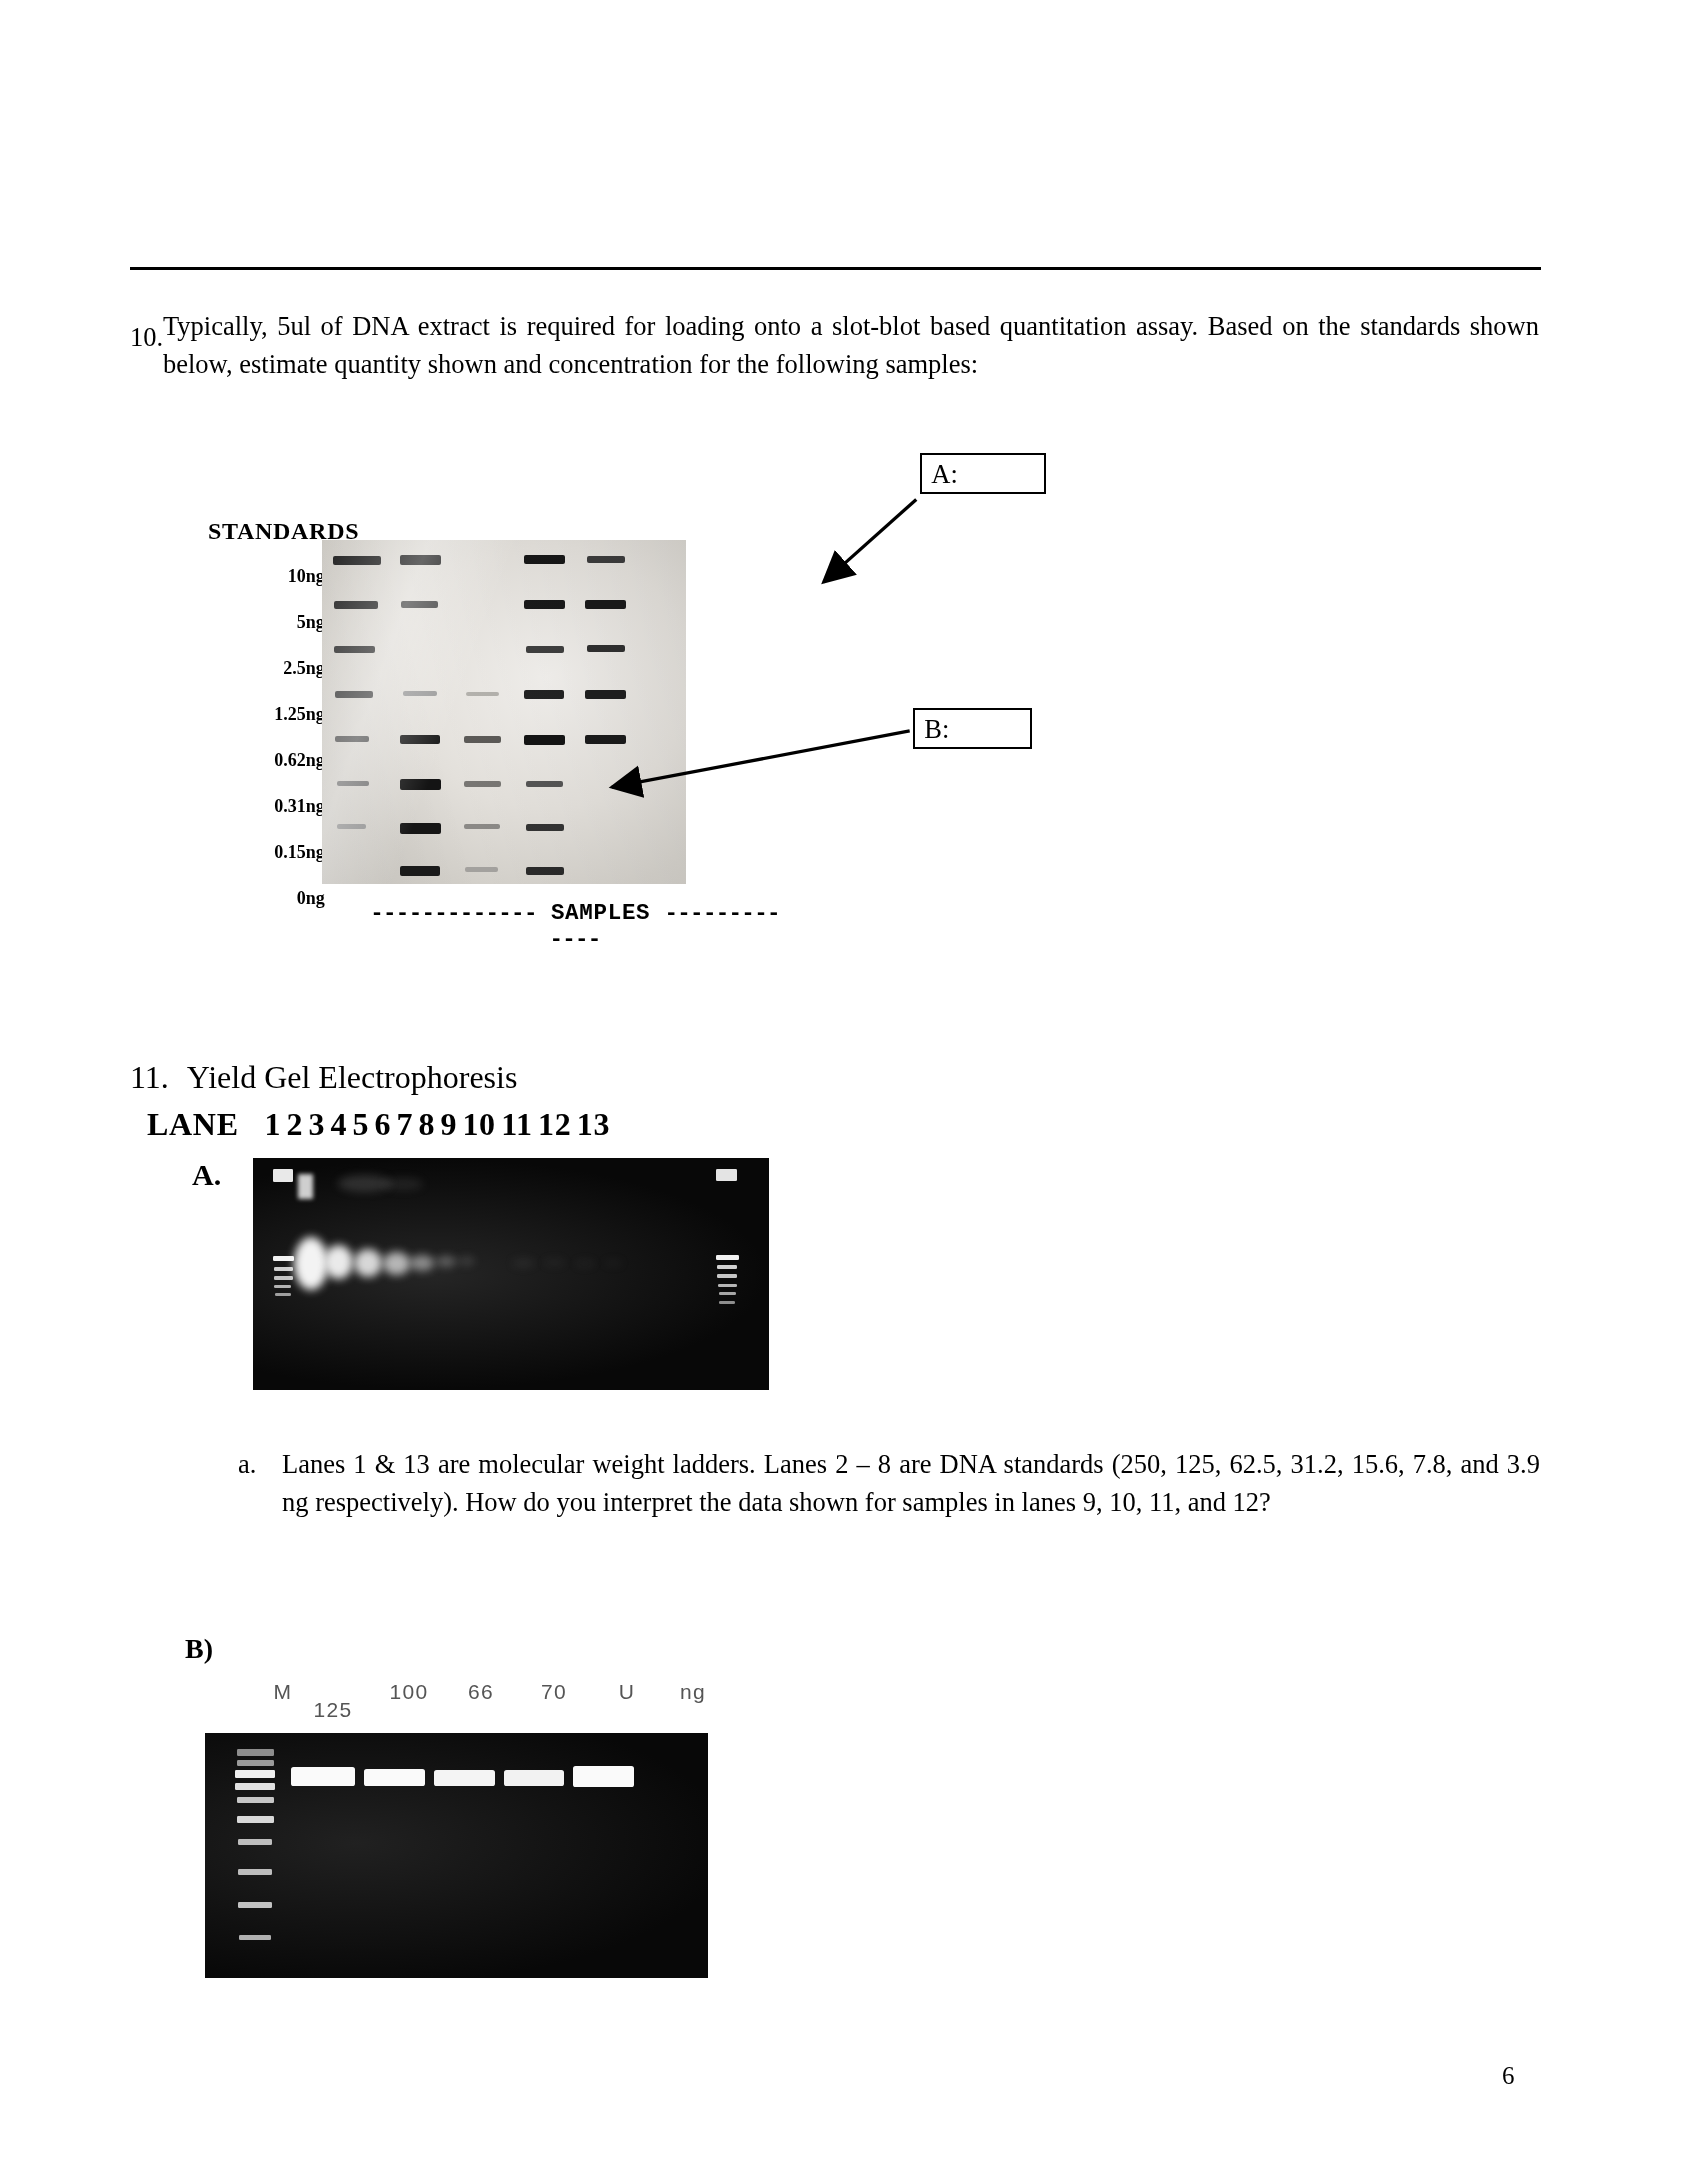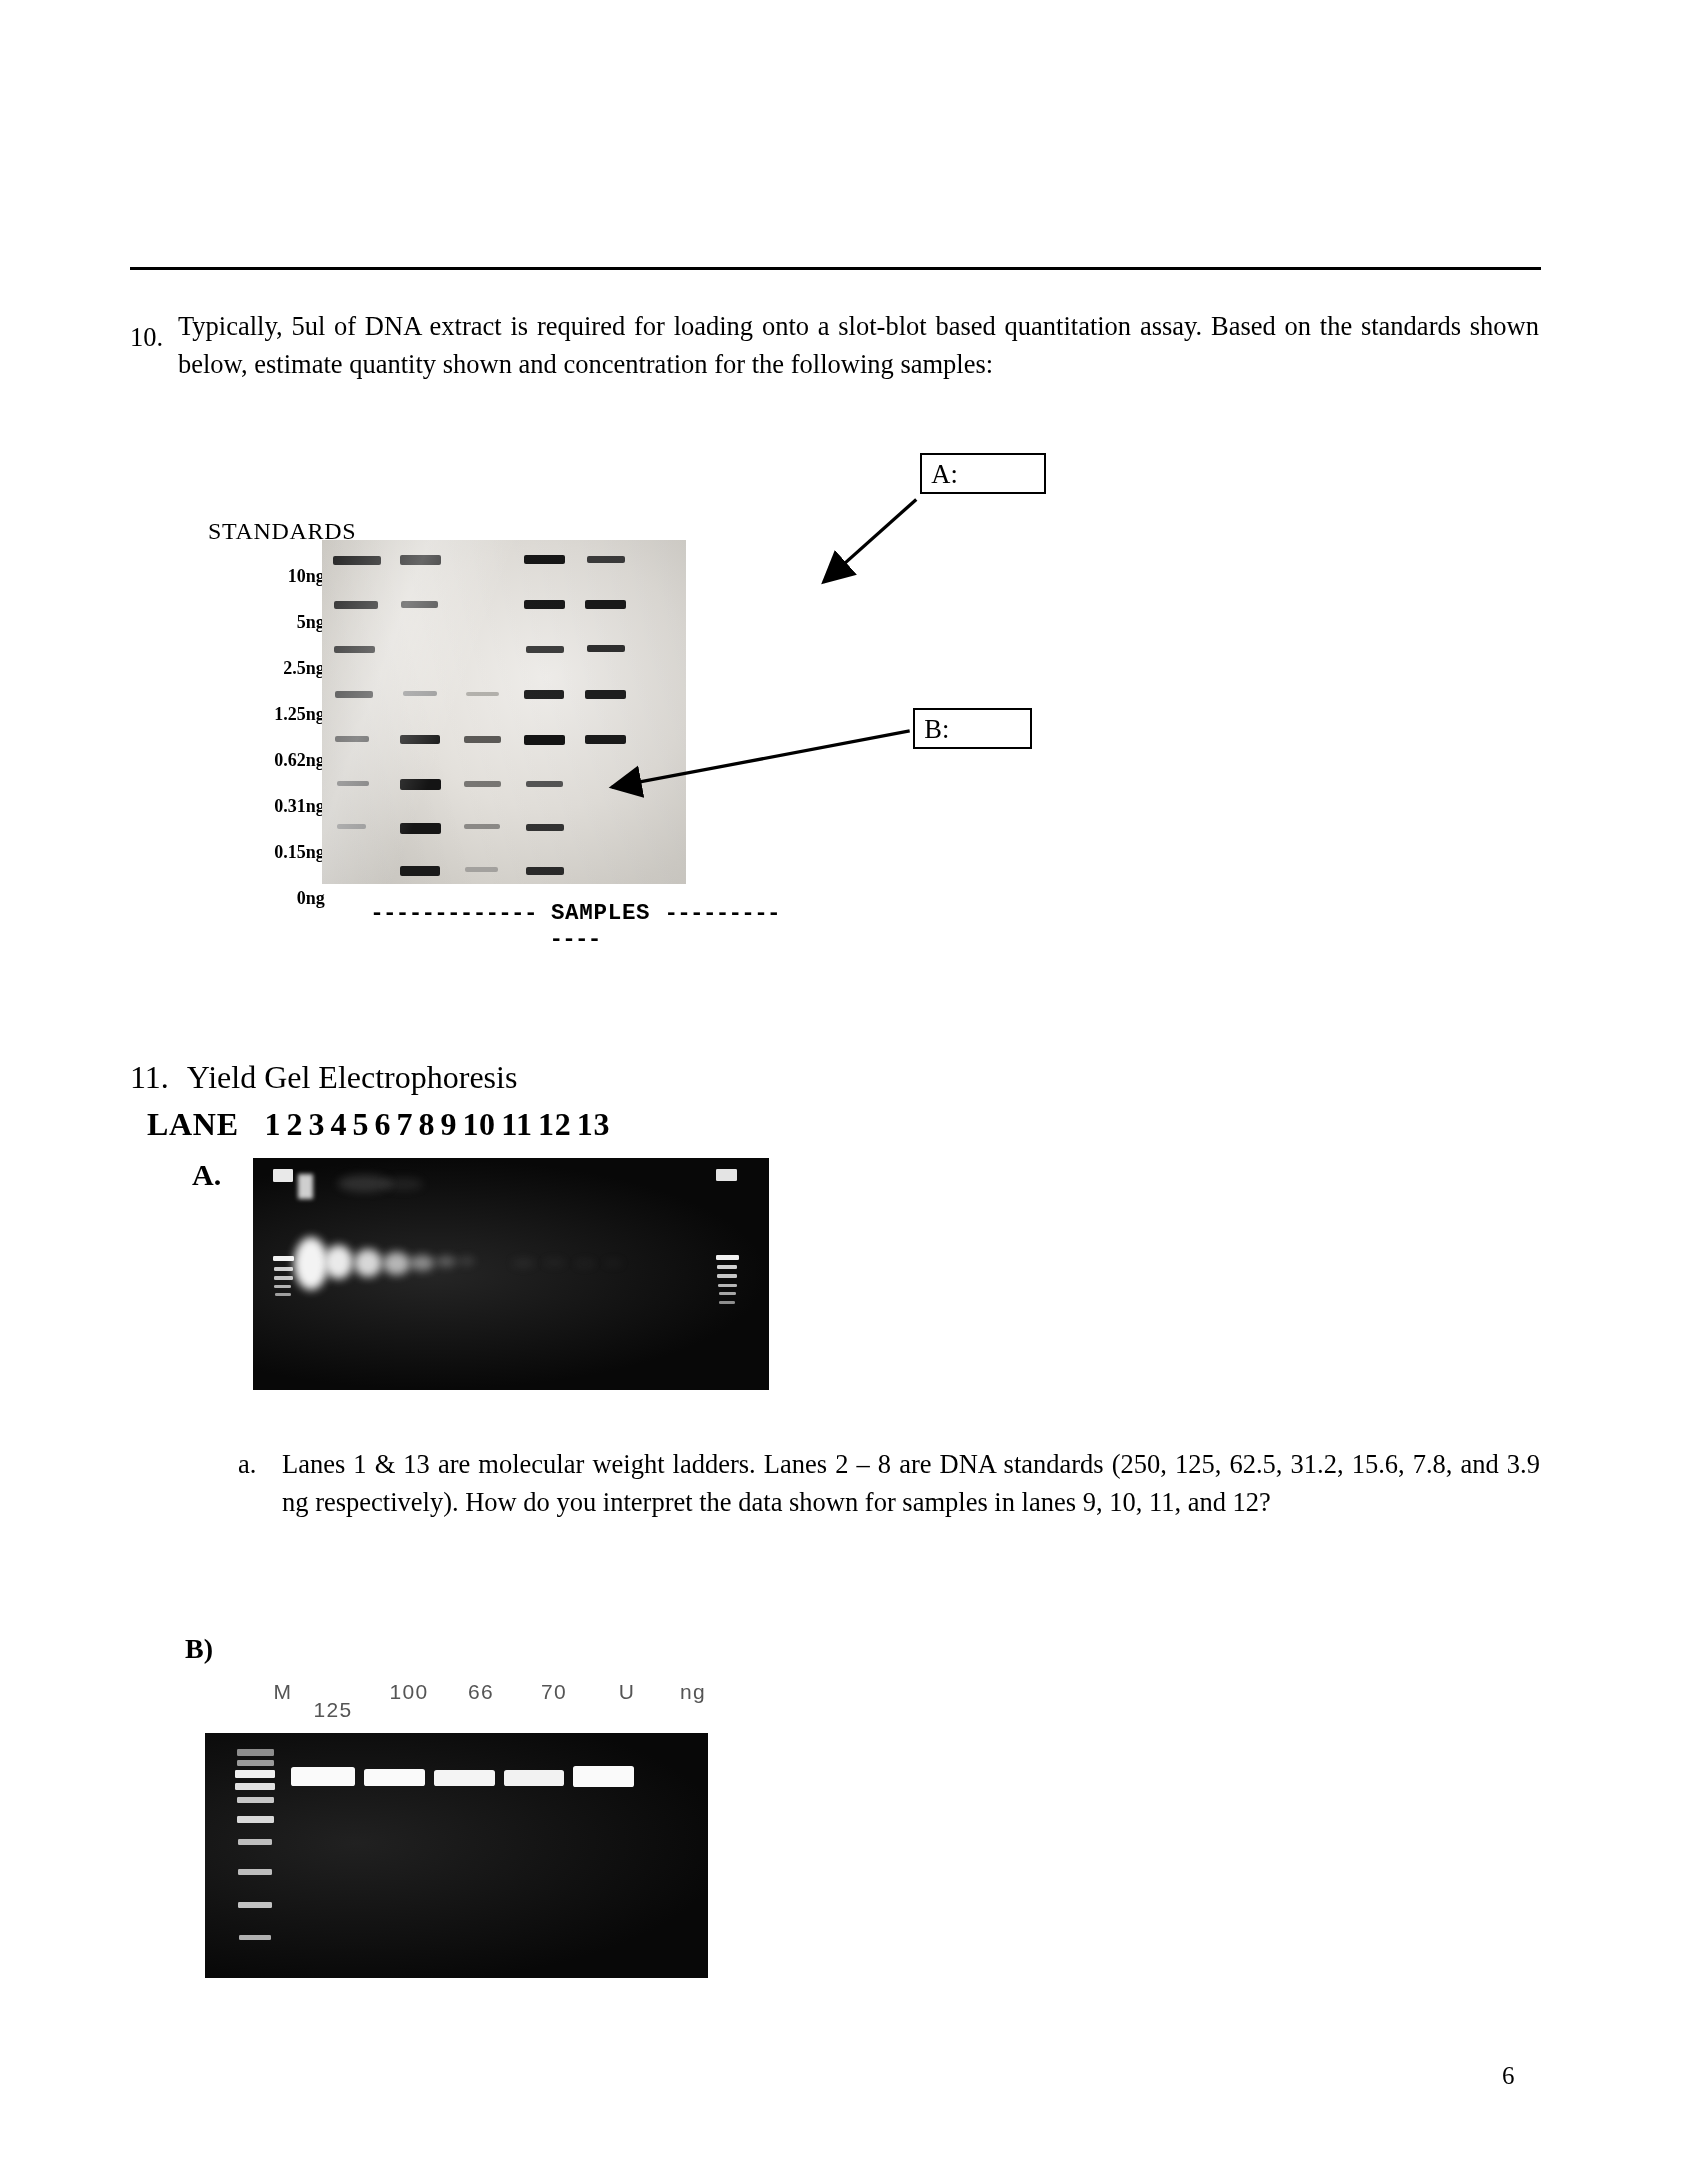--- a/index.html
+++ b/index.html
@@ -42,38 +42,38 @@
     font-size: 26.5px;
     line-height: 1.42;
   }
   .q10 .num {
     position: absolute;
     left: 0;
     top: 11px;
     width: 49px;
   }
   .q10 .body {
-    margin-left: 48px;
+    margin-left: 33px;
     text-align: justify;
   }
 
   
   .standards-fig {
     position: absolute;
     left: 198px;
     top: 503px;
     width: 860px;
     height: 503px;
   }
   .standards-title {
     position: absolute;
     left: 10px;
     top: 14.6px;
     font-family: "Liberation Serif", serif;
-    font-weight: normal;
+    font-weight: bold;
     font-size: 24px;
     letter-spacing: 0.7px;
   }
   .std-labels {
     position: absolute;
     left: 0;
     top: 50px;
     width: 132px;
   }
   .std-labels div {

